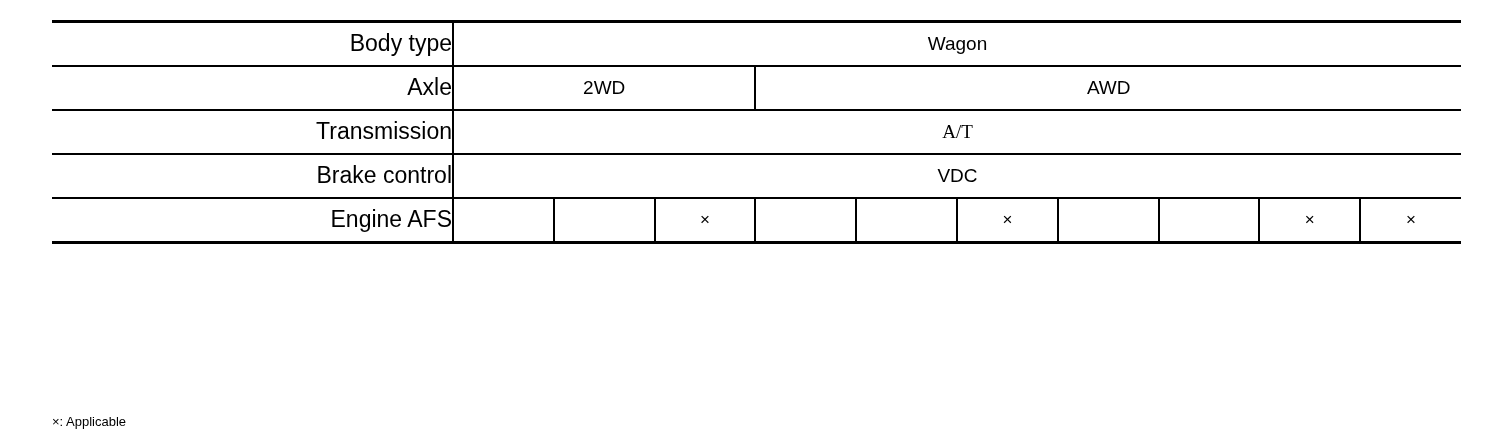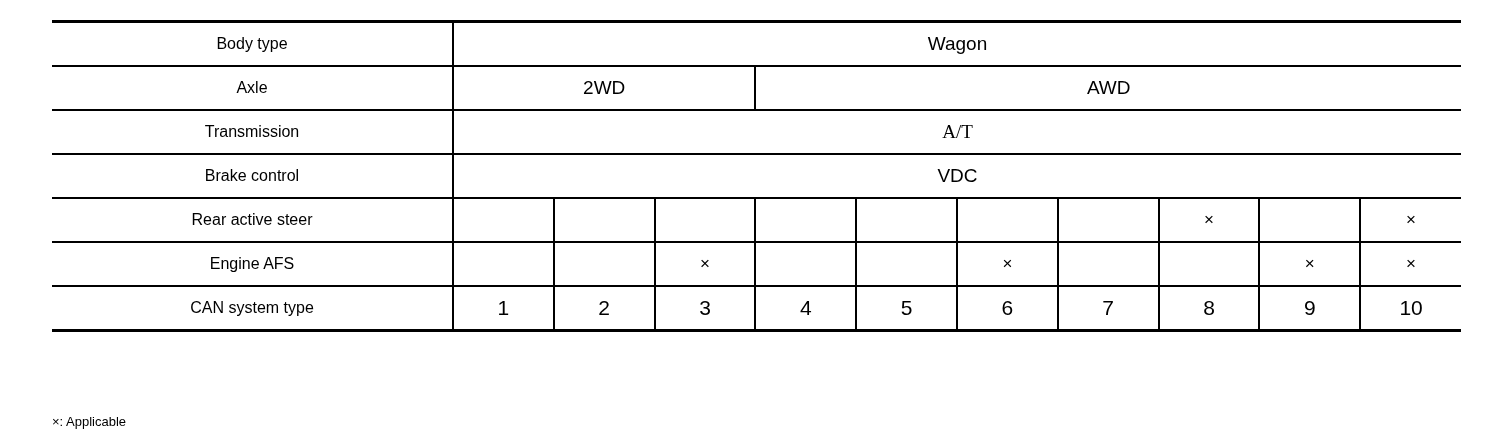--- a/index.html
+++ b/index.html
@@ -63,24 +63,24 @@
   table.spec-table tr td:first-child {
     border-left: none;
   }
   table.spec-table tr td:last-child {
     border-right: none;
   }
 
   
   td.row-label {
     width: 400px;
-    text-align: center;
+    text-align: right;
     padding-left: 12px;
     white-space: nowrap;
-    font-size: 16px;
+    font-size: 23px;
   }
 
   
   td.val {
     text-align: center;
     white-space: nowrap;
   }
 
   td.mark {
     text-align: center;
@@ -121,57 +121,31 @@
           </tr>
           <tr>
             <td class="row-label">Transmission</td>
             <td class="val" colspan="10" style="width: 1007px; font-family: Liberation Serif, serif;">A/T</td>
           </tr>
           <tr>
             <td class="row-label">Brake control</td>
             <td class="val" colspan="10" style="width: 1007px; text-align: center;">VDC</td>
           </tr>
           <tr>
-            <td class="row-label">Rear active steer</td>
-            <td class="mark" style="width: 100.7px;"></td>
-            <td class="mark" style="width: 100.7px;"></td>
-            <td class="mark" style="width: 100.7px;"></td>
-            <td class="mark" style="width: 100.7px;"></td>
-            <td class="mark" style="width: 100.7px;"></td>
-            <td class="mark" style="width: 100.7px;"></td>
-            <td class="mark" style="width: 100.7px;"></td>
-            <td class="mark" style="width: 100.7px;">×</td>
-            <td class="mark" style="width: 100.7px;"></td>
-            <td class="mark" style="width: 100.7px;">×</td>
-          </tr>
-          <tr>
             <td class="row-label">Engine AFS</td>
             <td class="mark" style="width: 100.7px;"></td>
             <td class="mark" style="width: 100.7px;"></td>
             <td class="mark" style="width: 100.7px;">×</td>
             <td class="mark" style="width: 100.7px;"></td>
             <td class="mark" style="width: 100.7px;"></td>
             <td class="mark" style="width: 100.7px;">×</td>
             <td class="mark" style="width: 100.7px;"></td>
             <td class="mark" style="width: 100.7px;"></td>
             <td class="mark" style="width: 100.7px;">×</td>
             <td class="mark" style="width: 100.7px;">×</td>
           </tr>
-          <tr>
-            <td class="row-label">CAN system type</td>
-            <td class="num" style="width: 100.7px;">1</td>
-            <td class="num" style="width: 100.7px;">2</td>
-            <td class="num" style="width: 100.7px;">3</td>
-            <td class="num" style="width: 100.7px;">4</td>
-            <td class="num" style="width: 100.7px;">5</td>
-            <td class="num" style="width: 100.7px;">6</td>
-            <td class="num" style="width: 100.7px;">7</td>
-            <td class="num" style="width: 100.7px;">8</td>
-            <td class="num" style="width: 100.7px;">9</td>
-            <td class="num" style="width: 100.7px;">10</td>
-          </tr>
         </tbody>
     </table>
   </div>
 
   <div class="footnote">×: Applicable</div>
 
 </div>
 
 </body></html>

